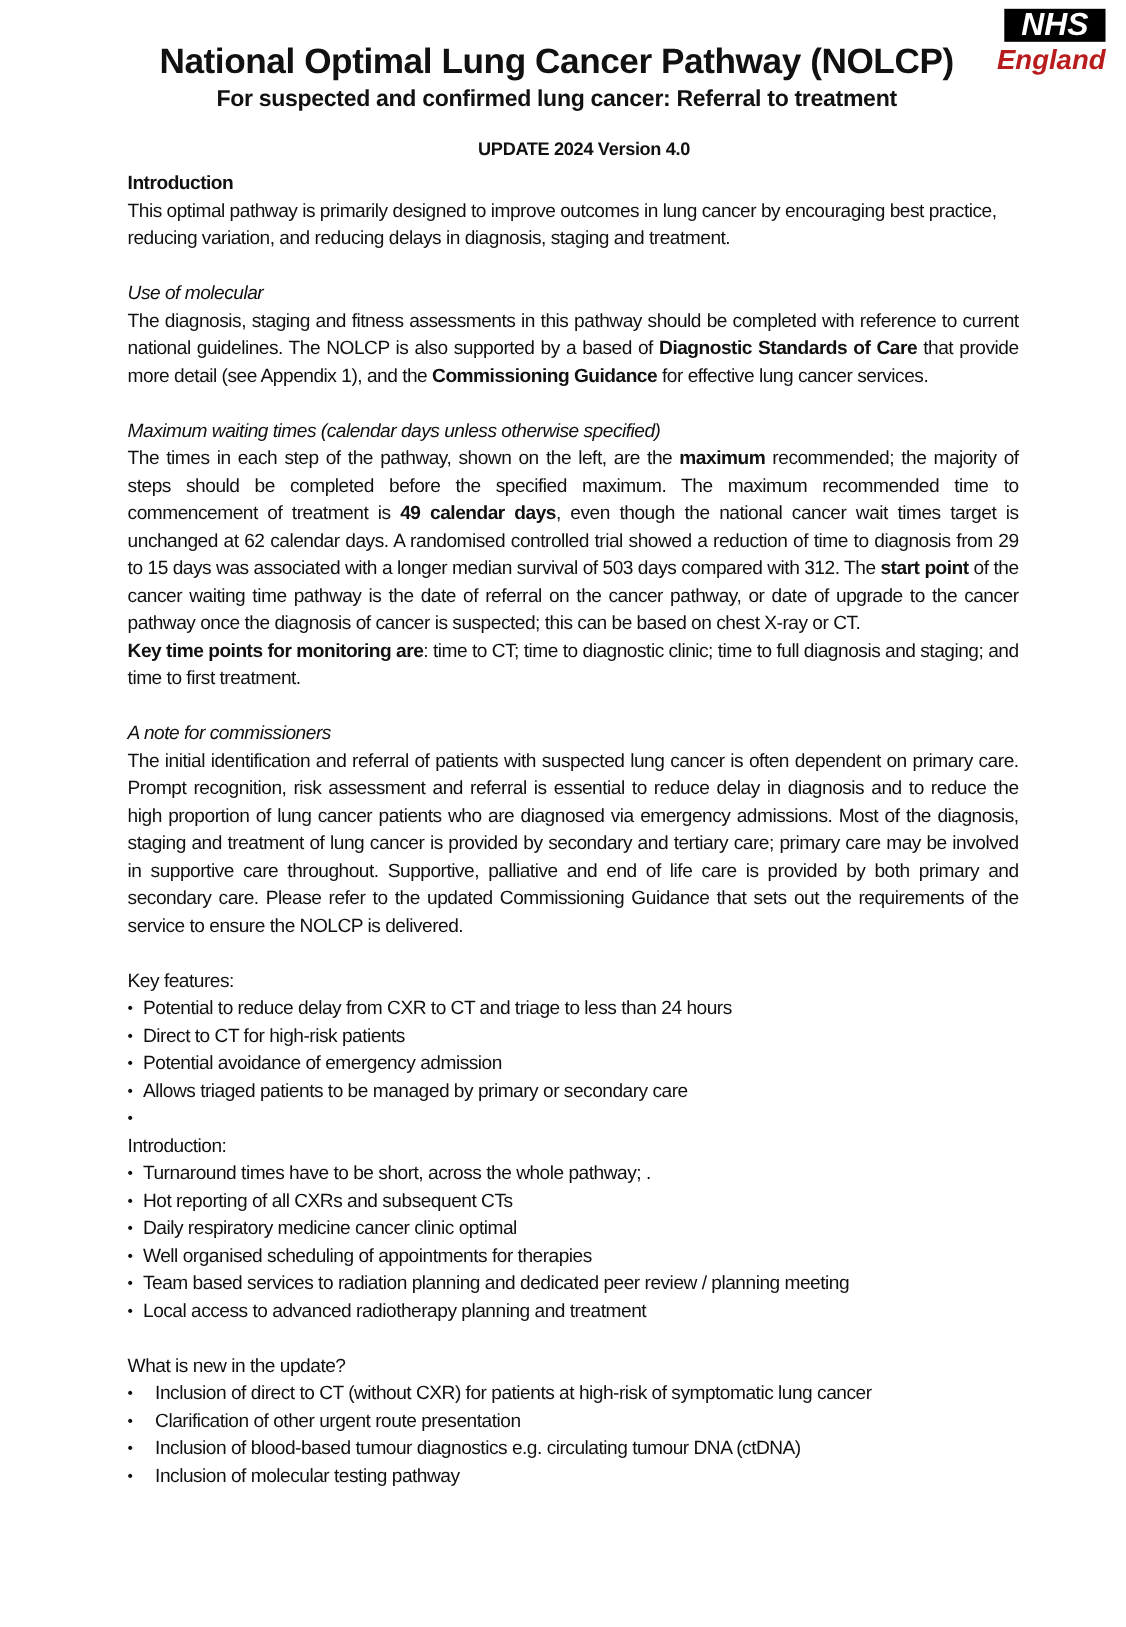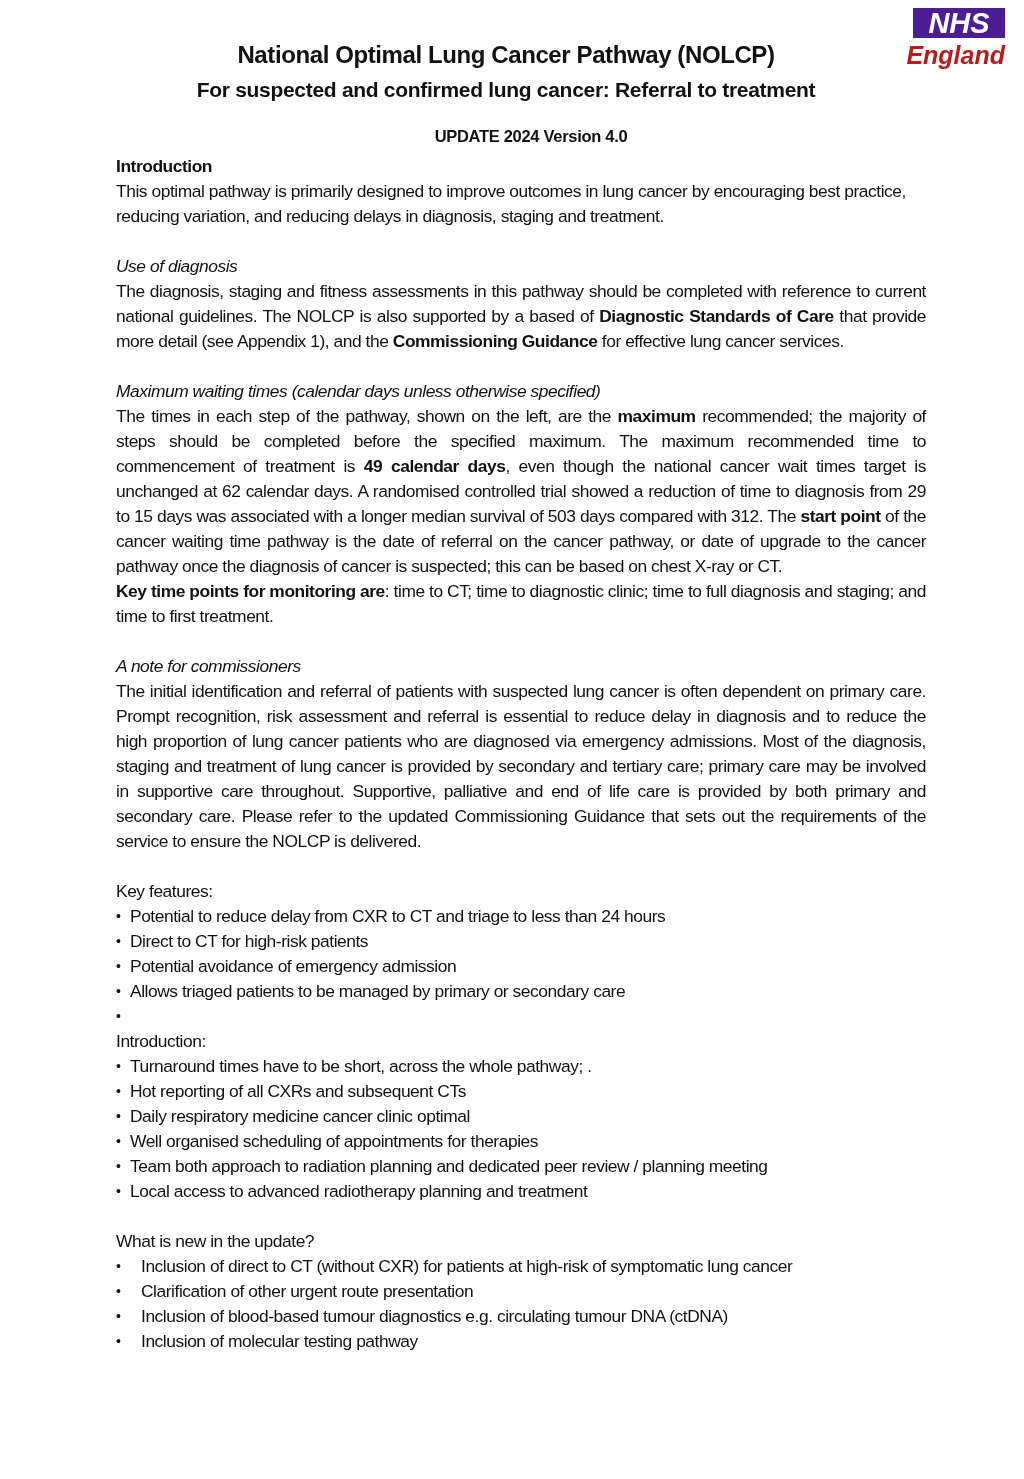--- a/index.html
+++ b/index.html
@@ -17,21 +17,21 @@
       top: 6px;
       width: 122px;
       height: 66px;
     }
     .logo-nhs {
       position: absolute;
       right: 10px;
       top: 2px;
       width: 92px;
       height: 30px;
-      background: #4c1d95;
+      background: #000000;
       color: #ffffff;
       font-weight: bold;
       font-style: italic;
       font-size: 29px;
       line-height: 30px;
       text-align: center;
       letter-spacing: 0px;
       font-family: "Liberation Sans", sans-serif;
     }
     .logo-england {
@@ -45,21 +45,21 @@
       color: #b91c1c;
       font-family: "Liberation Sans", sans-serif;
     }
     .title {
       position: absolute;
       left: 0;
       width: 1012px;
       top: 40px;
       text-align: center;
       font-weight: bold;
-      font-size: 24px;
+      font-size: 32px;
       line-height: 30px;
       letter-spacing: -0.4px;
     }
     .subtitle {
       position: absolute;
       left: 0;
       width: 1012px;
       top: 76px;
       text-align: center;
       font-weight: bold;
@@ -126,21 +126,21 @@
 <div class="content">
 
   <section>
     <p class="h-bold">Introduction</p>
     <p>This optimal pathway is primarily designed to improve outcomes in lung cancer by encouraging best practice, reducing variation, and reducing delays in diagnosis, staging and treatment.</p>
   </section>
 
   <div class="gap"></div>
 
   <section>
-    <p class="h-italic">Use of diagnosis</p>
+    <p class="h-italic">Use of molecular</p>
     <p class="justify"><span>The diagnosis, staging and fitness assessments in this pathway should be completed with reference to current national guidelines. The NOLCP is also supported by a based of </span><b>Diagnostic Standards of Care</b><span> that provide more detail (see Appendix 1), and the </span><b>Commissioning Guidance</b><span> for effective lung cancer services.</span></p>
   </section>
 
   <div class="gap"></div>
 
   <section>
     <p class="h-italic">Maximum waiting times (calendar days unless otherwise specified)</p>
     <p class="justify"><span>The times in each step of the pathway, shown on the left, are the </span><b>maximum</b><span> recommended; the majority of steps should be completed before the specified maximum. The maximum recommended time to commencement of treatment is </span><b>49 calendar days</b><span>, even though the national cancer wait times target is unchanged at 62 calendar days. A randomised controlled trial showed a reduction of time to diagnosis from 29 to 15 days was associated with a longer median survival of 503 days compared with 312. The </span><b>start point</b><span> of the cancer waiting time pathway is the date of referral on the cancer pathway, or date of upgrade to the cancer pathway once the diagnosis of cancer is suspected; this can be based on chest X-ray or CT.</span></p>
     <p class="justify"><b>Key time points for monitoring are</b><span>: time to CT; time to diagnostic clinic; time to full diagnosis and staging; and time to first treatment.</span></p>
   </section>
@@ -167,21 +167,21 @@
 
   <div class="gap"></div>
 
   <section>
     <p>Introduction:</p>
     <ul class="bul">
       <li><span class="dot">•</span><span>Turnaround times have to be short, across the whole pathway; .</span></li>
       <li><span class="dot">•</span><span>Hot reporting of all CXRs and subsequent CTs</span></li>
       <li><span class="dot">•</span><span>Daily respiratory medicine cancer clinic optimal</span></li>
       <li><span class="dot">•</span><span>Well organised scheduling of appointments for therapies</span></li>
-      <li><span class="dot">•</span><span>Team both approach to radiation planning and dedicated peer review / planning meeting</span></li>
+      <li><span class="dot">•</span><span>Team based services to radiation planning and dedicated peer review / planning meeting</span></li>
       <li><span class="dot">•</span><span>Local access to advanced radiotherapy planning and treatment</span></li>
     </ul>
   </section>
 
   <div class="gap"></div>
 
   <section>
     <p>What is new in the update?</p>
     <ul class="bul wide">
       <li><span class="dot">•</span><span>Inclusion of direct to CT (without CXR) for patients at high-risk of symptomatic lung cancer</span></li>

